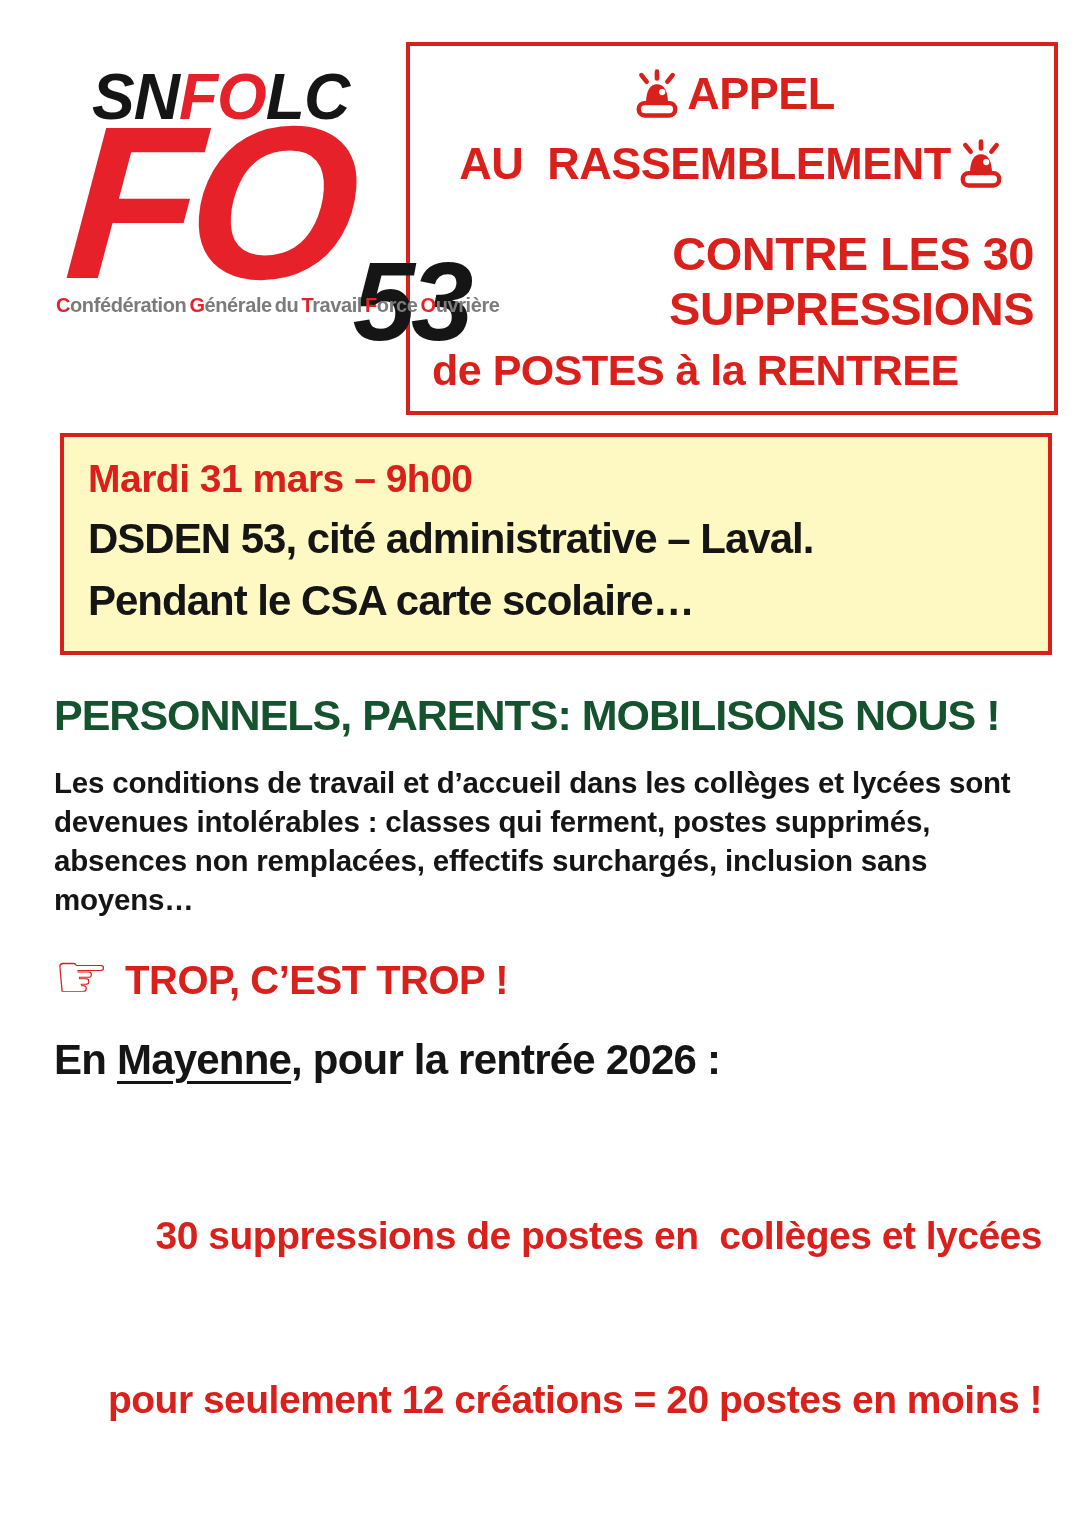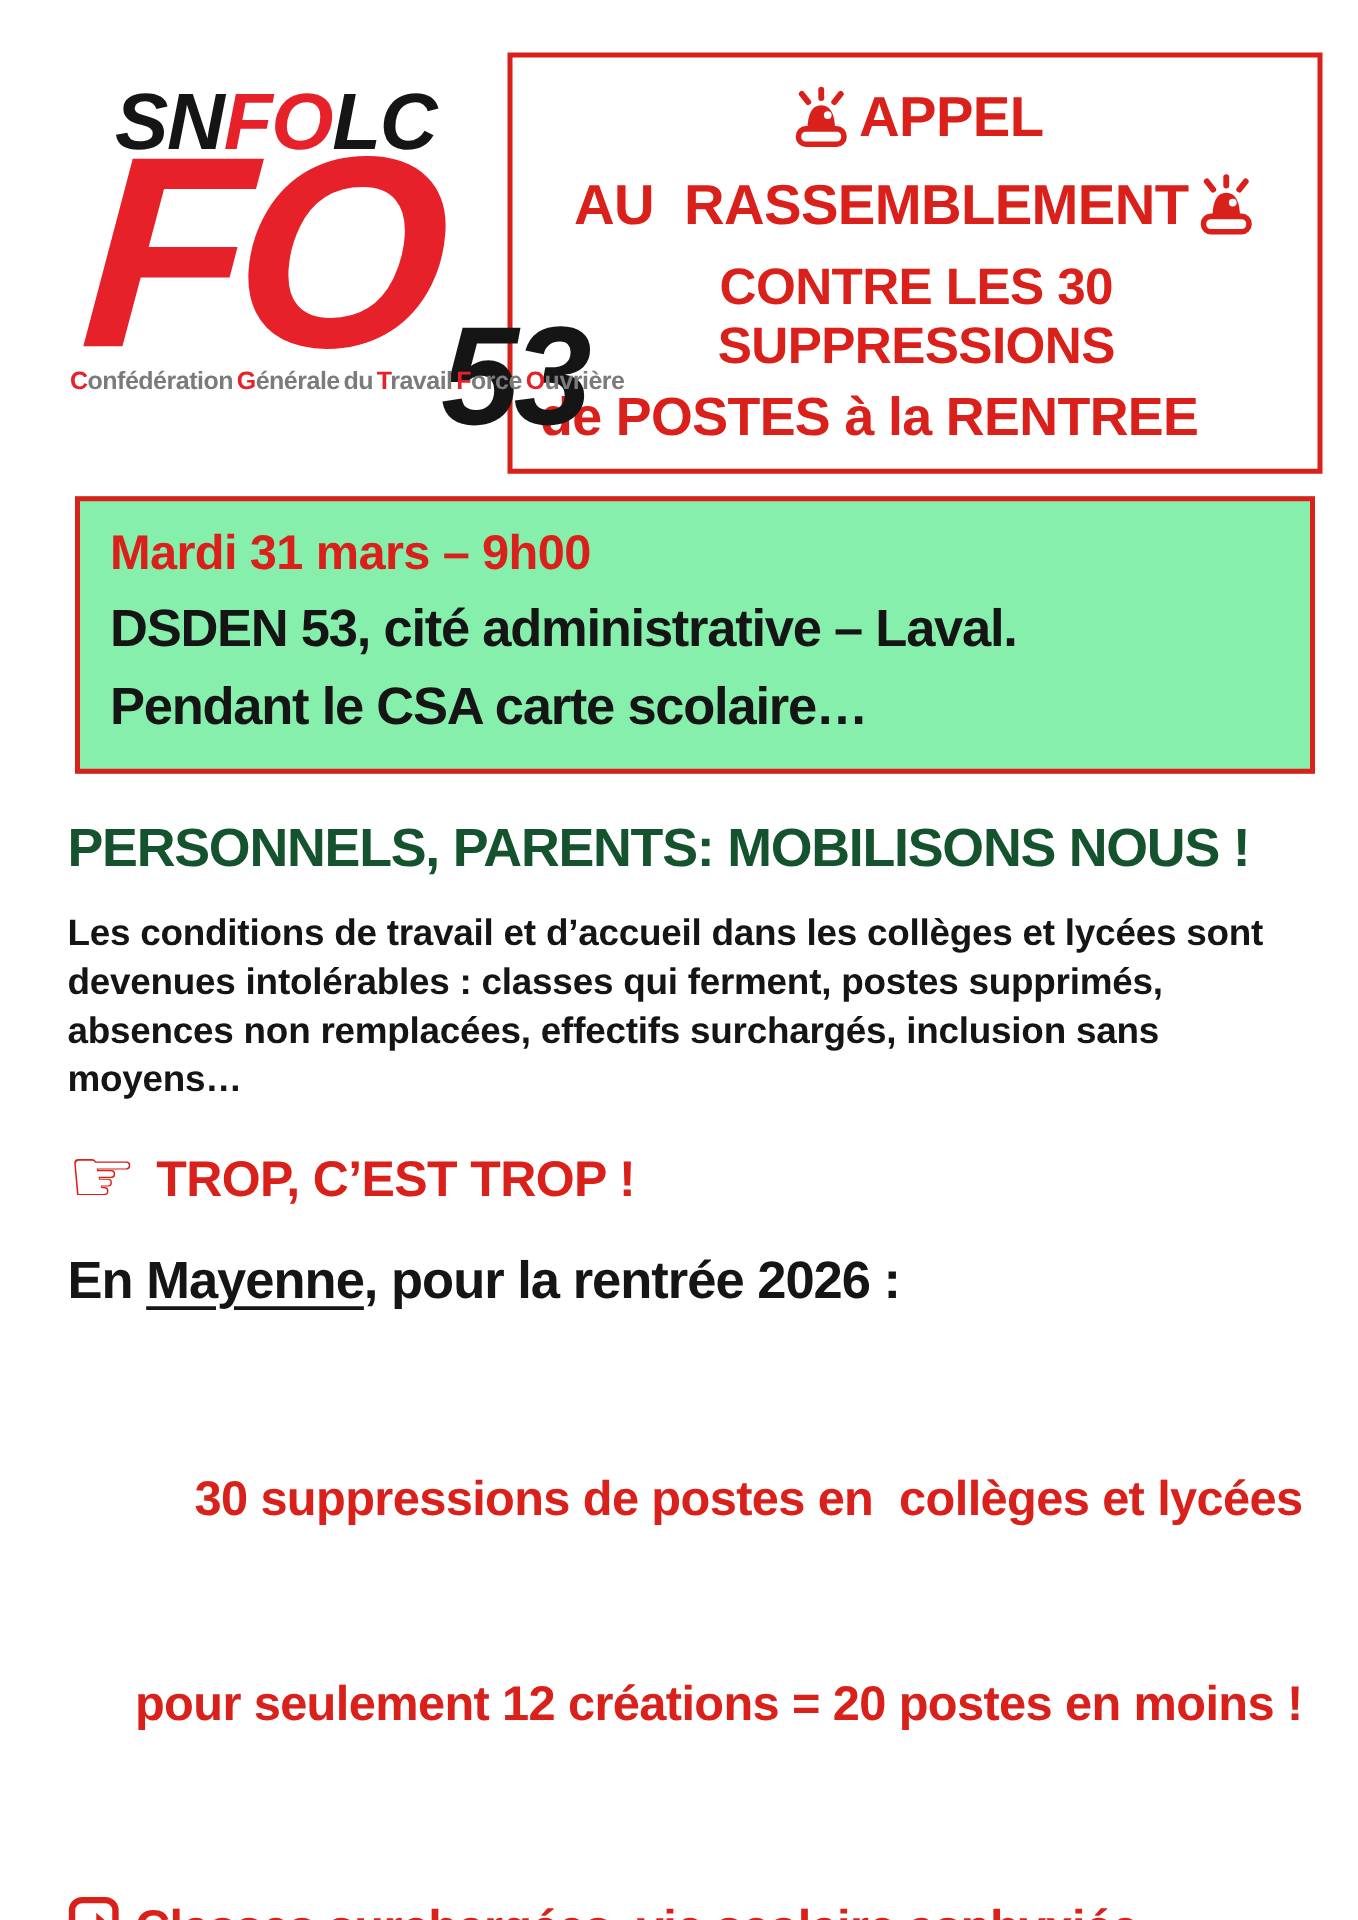--- a/index.html
+++ b/index.html
@@ -47,28 +47,28 @@
     border: 4px solid #da201b; background: #fff;
     padding: 14px 20px 16px 22px;
     color: #da201b;
   }
   .call-line { font-weight: 800; letter-spacing: -0.5px; white-space: pre-wrap; }
   .call-l1, .call-l2 {
     font-size: 45px; display: flex; align-items: center; justify-content: center; gap: 4px;
   }
   .call-l1 { margin-top: 8px; }
   .call-l2 { margin-top: 18px; align-items: center; }
-  .call-l3 { font-size: 41px; margin-top: 16px; text-align: center; }
+  .call-l3 { font-size: 47px; margin-top: 36px; text-align: right; }
   .call-l4 { font-size: 43px; margin-top: 10px; text-align: left; }
   .siren { width: 52px; height: 50px; flex: 0 0 52px; }
 
   
   .event-box {
     margin: 18px 34px 0 60px;
-    border: 4px solid #da201b; background: #86efac;
+    border: 4px solid #da201b; background: #fef9c3;
     padding: 20px 24px 26px 24px;
   }
   .event-when { color: #da201b; font-size: 39px; font-weight: 800; letter-spacing: -0.5px; }
   .event-where, .event-context {
     color: #151515; font-size: 42px; font-weight: 800; letter-spacing: -1px; margin-top: 14px;
   }
 
   
   .main { padding: 0 44px 0 54px; }
   .h-mobilise {

